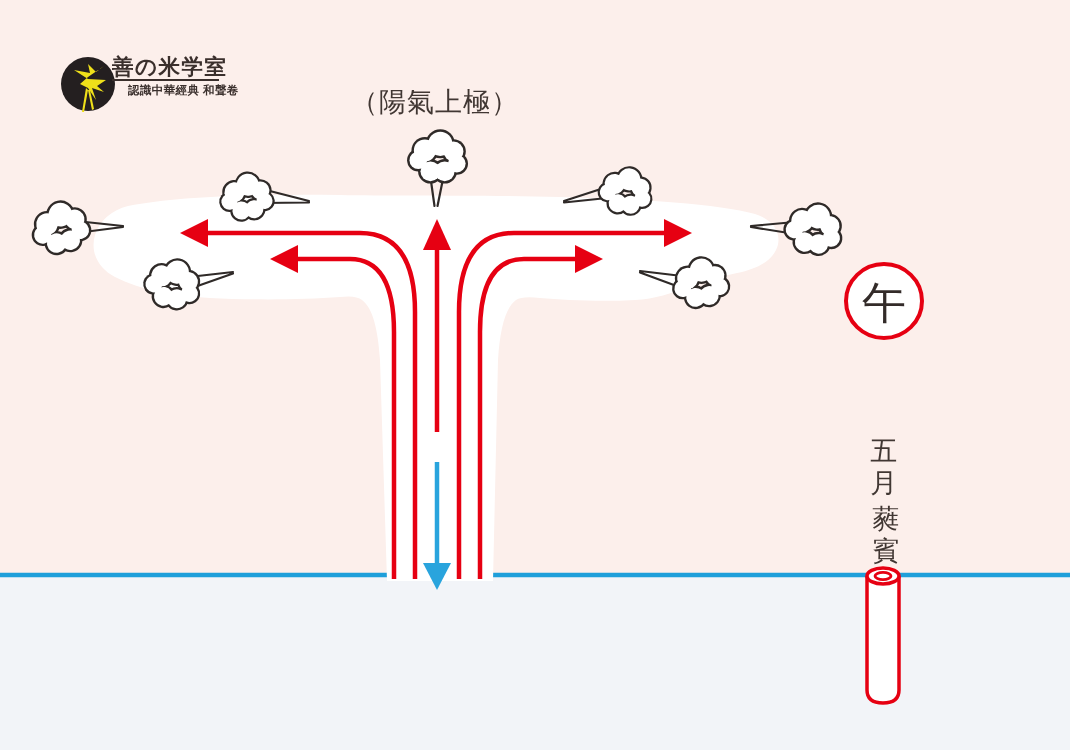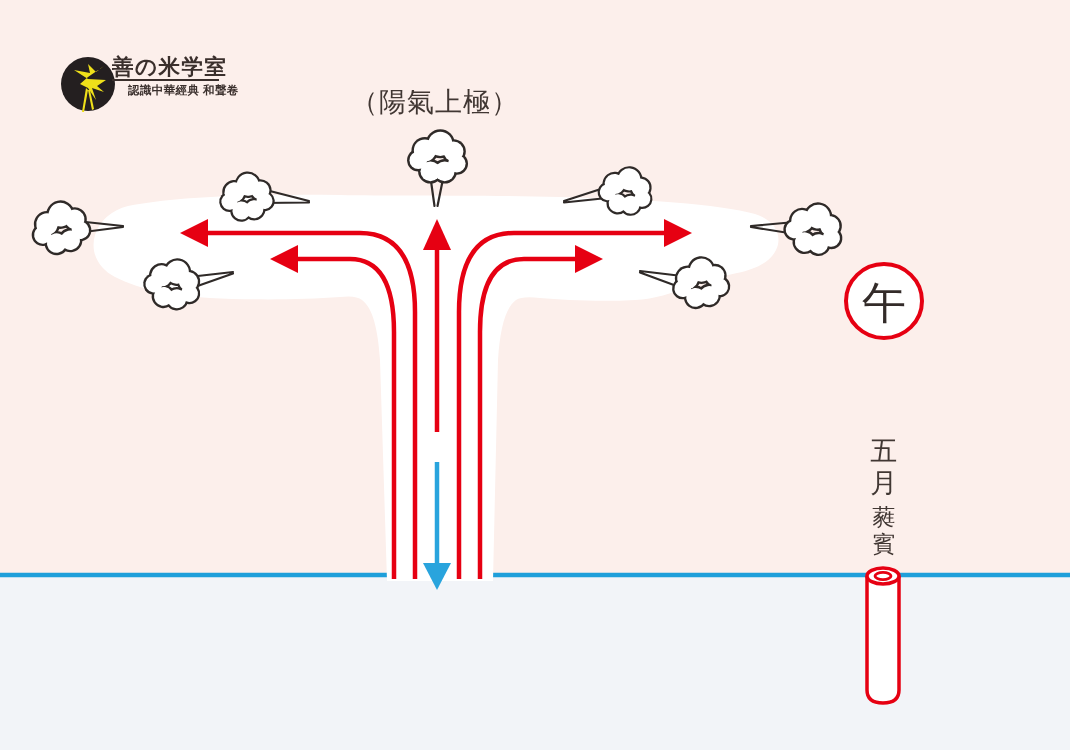--- a/index.html
+++ b/index.html
@@ -5,21 +5,21 @@
   html,body{margin:0;padding:0;background:#e9e9e9;}
   #stage{
     position:relative;width:1070px;height:750px;overflow:hidden;
     background:#fcefeb;
     font-family:"Liberation Sans","DejaVu Sans",sans-serif;
   }
   #art{position:absolute;left:0;top:0;}
   .txt{position:absolute;color:#413733;}
   .label-h{font-size:27px;letter-spacing:1px;text-align:center;white-space:nowrap;}
   .label-v{font-size:27px;line-height:1.18;width:1.1em;word-break:break-all;text-align:center;}
-  #pitch-label{font-size:23px;}
+  #pitch-label{font-size:27px;}
   #branch-char{font-size:44px;width:70px;text-align:center;line-height:54px;color:#332b29;}
   #logo-title{left:112px;top:52px;font-size:21.5px;font-weight:bold;letter-spacing:1.5px;color:#3a2f2c;white-space:nowrap;}
   #logo-underline{position:absolute;left:112px;top:79px;width:107px;height:2px;background:#3a2f2c;}
   #logo-subtitle{left:112px;top:83px;font-size:11.5px;font-weight:bold;letter-spacing:0.4px;color:#3a2f2c;white-space:nowrap;margin-left:16px;}
   #top-label{left:285px;top:84px;width:300px;}
   #bottom-label{left:301px;top:618px;width:320px;}
   #month-label{left:869px;top:436px;}
   #pitch-label{left:871px;top:504px;}
   #branch-char{left:849px;top:276px;}
 </style>

